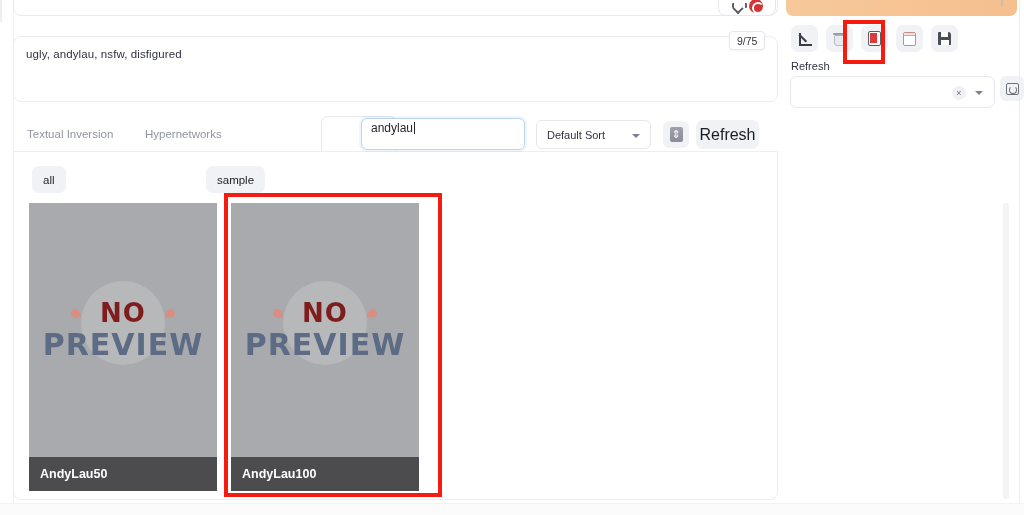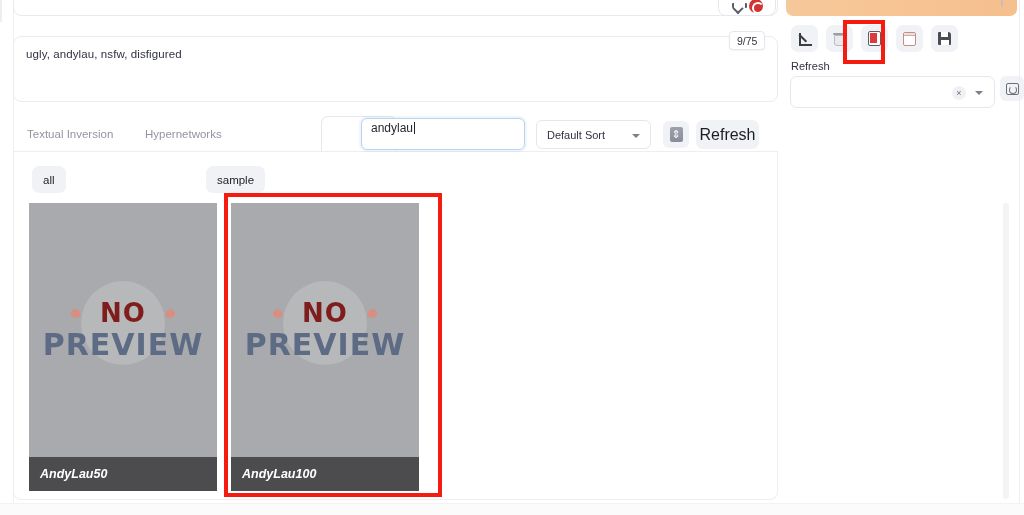--- a/index.html
+++ b/index.html
@@ -312,21 +312,20 @@
   .card .cap {
     position: absolute;
     left: 0; right: 0; bottom: 0;
     height: 34px;
     background: #4c4c4e;
     display: flex; align-items: center;
     padding-left: 11px;
     color: #ffffff;
     font-size: 12.5px;
     font-weight: bold;
-    font-style: italic;
   }
 
   
   .redbox {
     position: absolute;
     border: 4px solid #f51b10;
     pointer-events: none;
     z-index: 50;
   }
 

